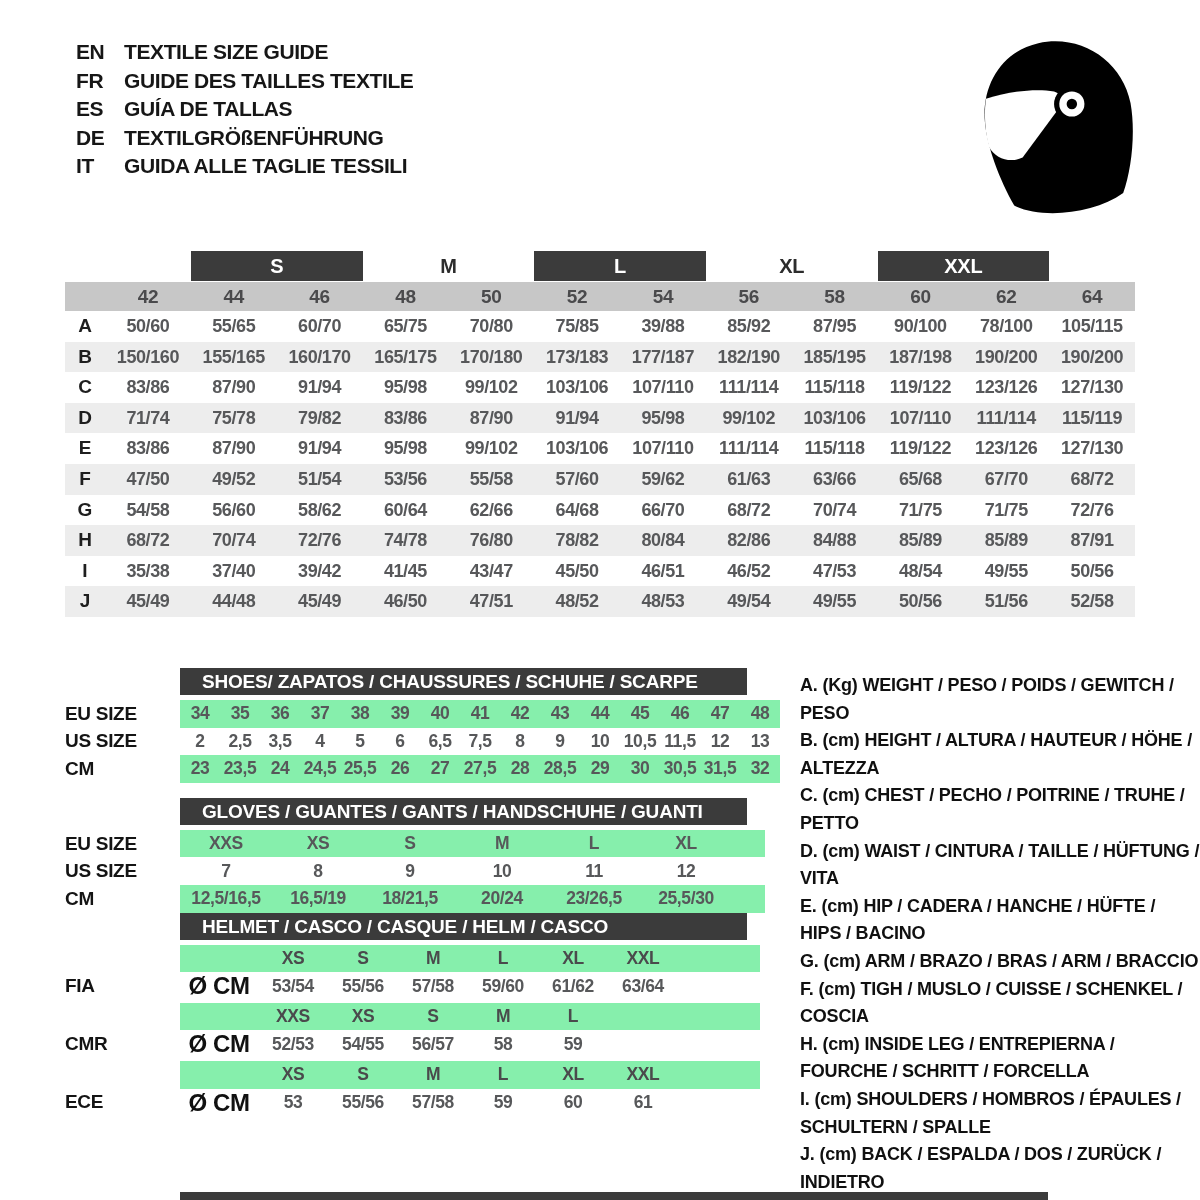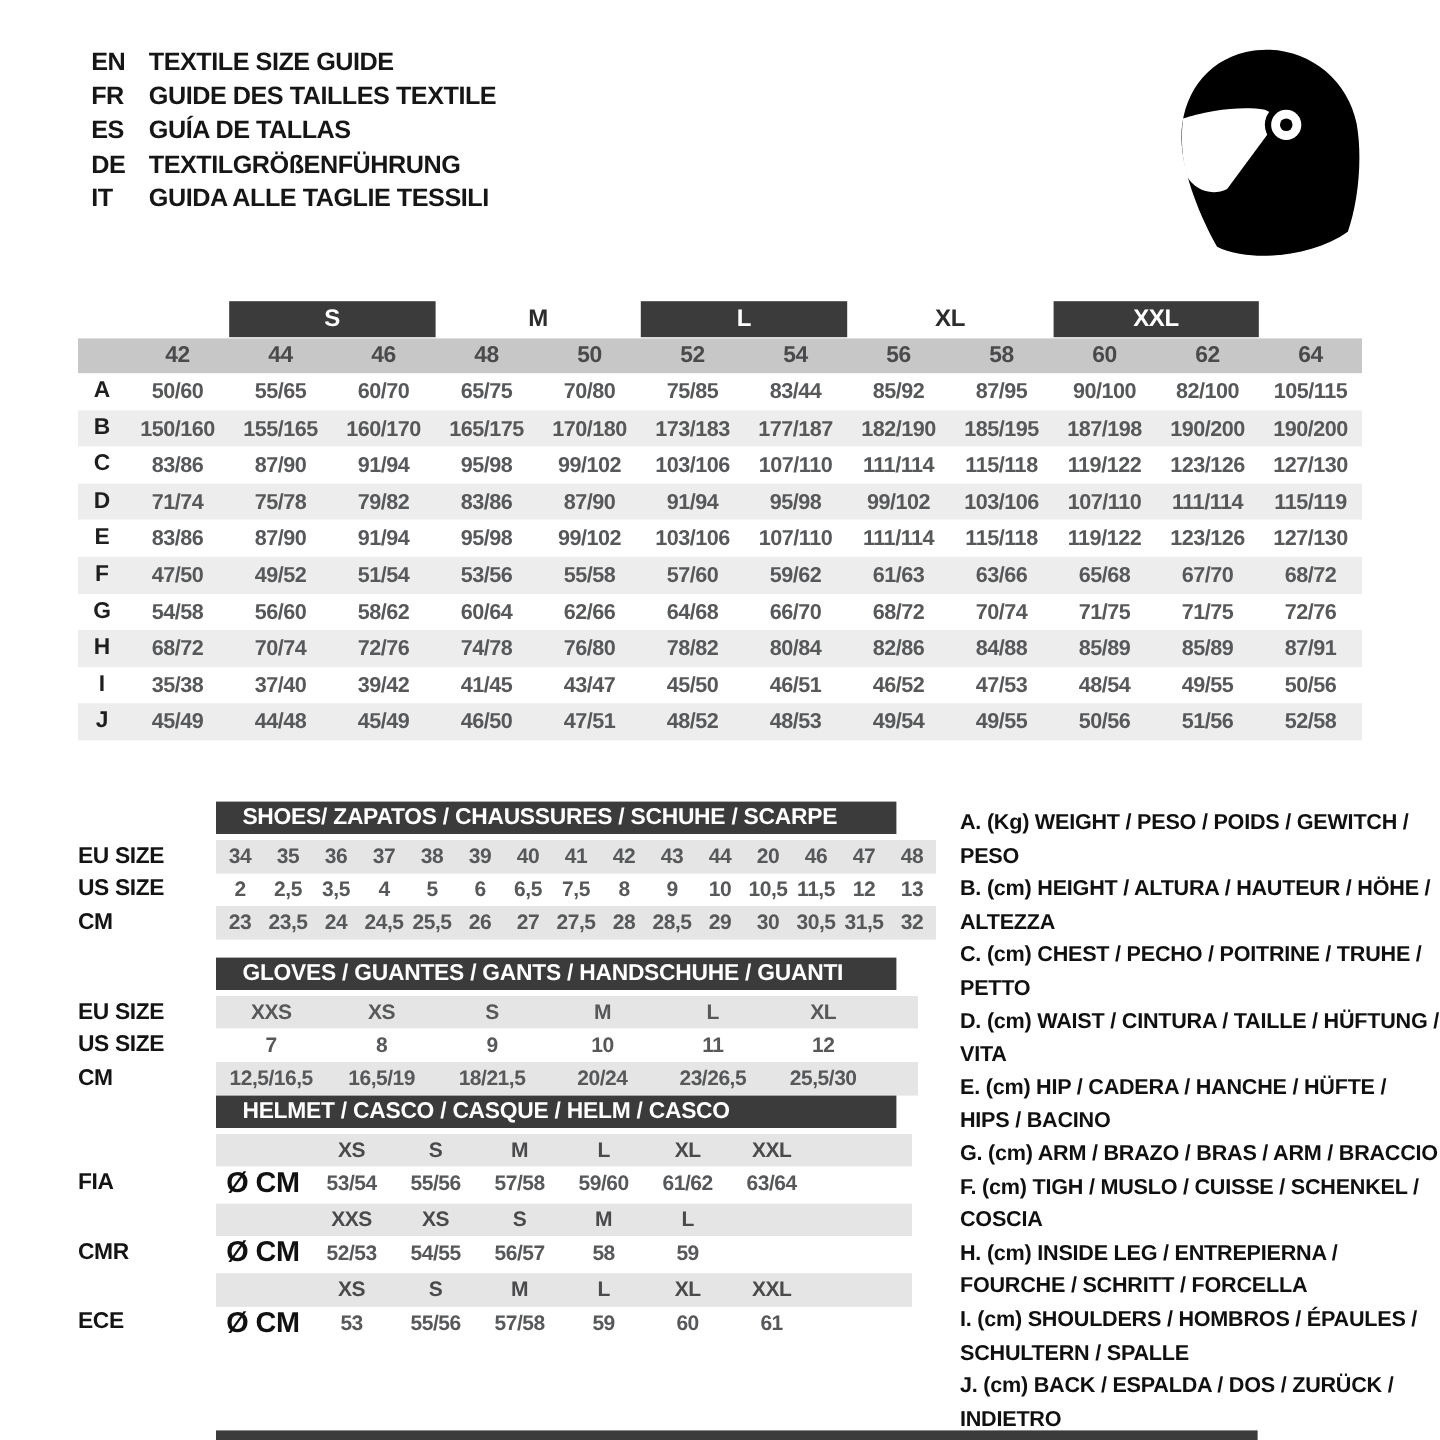--- a/index.html
+++ b/index.html
@@ -32,21 +32,21 @@
   .legend-line{white-space:normal}
   .sec-title-row{display:flex;margin-bottom:5px}
   .gutter{width:115px;flex-shrink:0;font-size:19px;color:#141414;display:flex;align-items:center;letter-spacing:-0.3px}
   .bar{width:567px;height:27px;background:#3b3b3b;color:#fff;font-size:19px;line-height:27px;
        padding-left:22px;box-sizing:border-box;letter-spacing:-0.2px}
   .srow{display:flex;height:27.6px}
   .cells{display:grid;align-items:center}
   .shoes-grid{width:600px;grid-template-columns:repeat(15,40px)}
   .gloves-grid{width:585px;grid-template-columns:repeat(6,92px)}
   .helmet-grid{width:580px;grid-template-columns:78px repeat(6,70px)}
-  .cells.shaded{background:#e5e5e5}
+  .cells.shaded{background:#86efac}
   .cell{text-align:center;font-size:17.5px;color:#57585a;letter-spacing:-0.4px}
   .cell.ocm{color:#111;font-size:24px}
   .cell.hsize{color:#4a4a4c}
   #gloves-section{margin-top:15px}
   #helmet-section{}
   .hgroup{margin-top:3px}
   .bottom-bar{position:absolute;left:180px;bottom:0;width:868px;height:8px;background:#3b3b3b}
 </style>
 </head>
 <body>
@@ -107,25 +107,25 @@
     </div>
   <div id="tbody">
       <div class="trow">
         <div class="tletter">A</div>
         <div class="tval">50/60</div>
         <div class="tval">55/65</div>
         <div class="tval">60/70</div>
         <div class="tval">65/75</div>
         <div class="tval">70/80</div>
         <div class="tval">75/85</div>
-        <div class="tval">83/44</div>
+        <div class="tval">39/88</div>
         <div class="tval">85/92</div>
         <div class="tval">87/95</div>
         <div class="tval">90/100</div>
-        <div class="tval">82/100</div>
+        <div class="tval">78/100</div>
         <div class="tval">105/115</div>
       </div>
       <div class="trow">
         <div class="tletter">B</div>
         <div class="tval">150/160</div>
         <div class="tval">155/165</div>
         <div class="tval">160/170</div>
         <div class="tval">165/175</div>
         <div class="tval">170/180</div>
         <div class="tval">173/183</div>
@@ -275,21 +275,21 @@
               <div class="cell">35</div>
               <div class="cell">36</div>
               <div class="cell">37</div>
               <div class="cell">38</div>
               <div class="cell">39</div>
               <div class="cell">40</div>
               <div class="cell">41</div>
               <div class="cell">42</div>
               <div class="cell">43</div>
               <div class="cell">44</div>
-              <div class="cell">20</div>
+              <div class="cell">45</div>
               <div class="cell">46</div>
               <div class="cell">47</div>
               <div class="cell">48</div>
             </div>
           </div>
           <div class="srow">
             <div class="gutter">US SIZE</div>
             <div class="cells shoes-grid">
               <div class="cell">2</div>
               <div class="cell">2,5</div>

